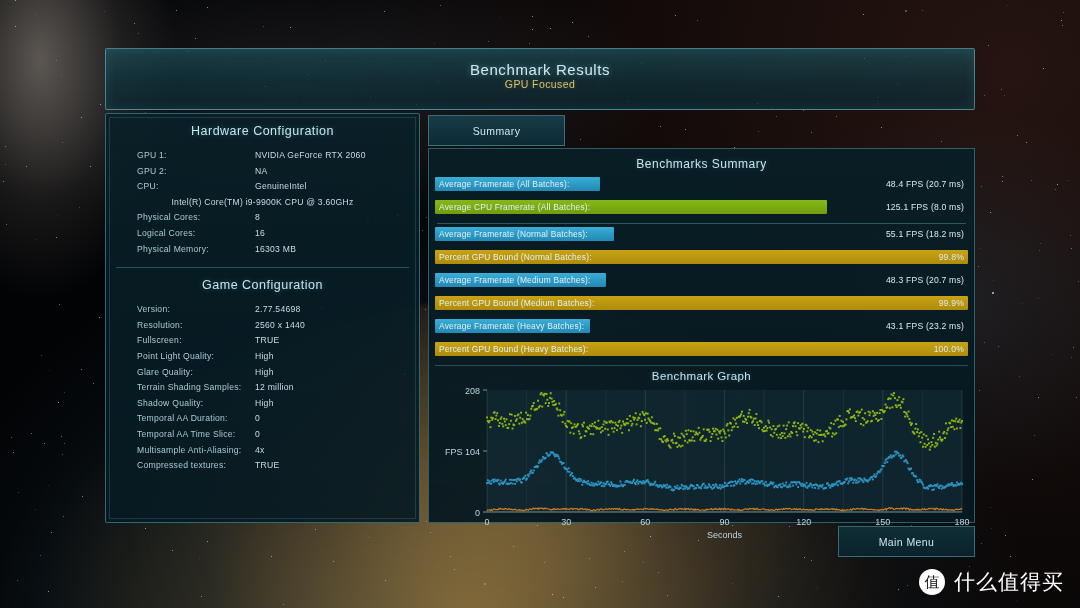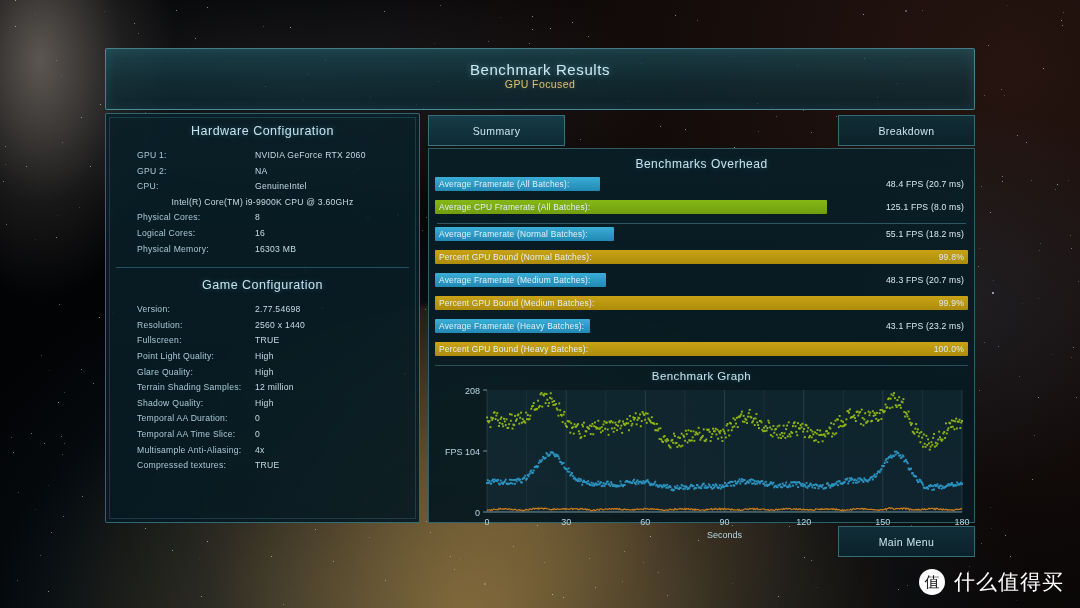--- a/index.html
+++ b/index.html
@@ -774,25 +774,24 @@
       </div>
       <div class="cfg-row">
         <span class="k">Compressed textures:</span>
         <span class="v">TRUE</span>
       </div>
     </div>
 </div>
 
 <div id="tabs">
   <div class="tab active">Summary</div>
-  <div class="tab">Breakdown</div>
 </div>
 
 <div id="right-panel">
-  <div id="summary-title">Benchmarks Overhead</div>
+  <div id="summary-title">Benchmarks Summary</div>
   <div class="bars" id="bar-rows">
       <div class="bar-row blue">
         <div class="bar-fill" style="width:31%"></div>
         <div class="bar-label">Average Framerate (All Batches):</div>
         <div class="bar-value">48.4 FPS (20.7 ms)</div>
       </div>
       <div class="bar-row green">
         <div class="bar-fill" style="width:73.5%"></div>
         <div class="bar-label">Average CPU Framerate (All Batches):</div>
         <div class="bar-value">125.1 FPS (8.0 ms)</div>

